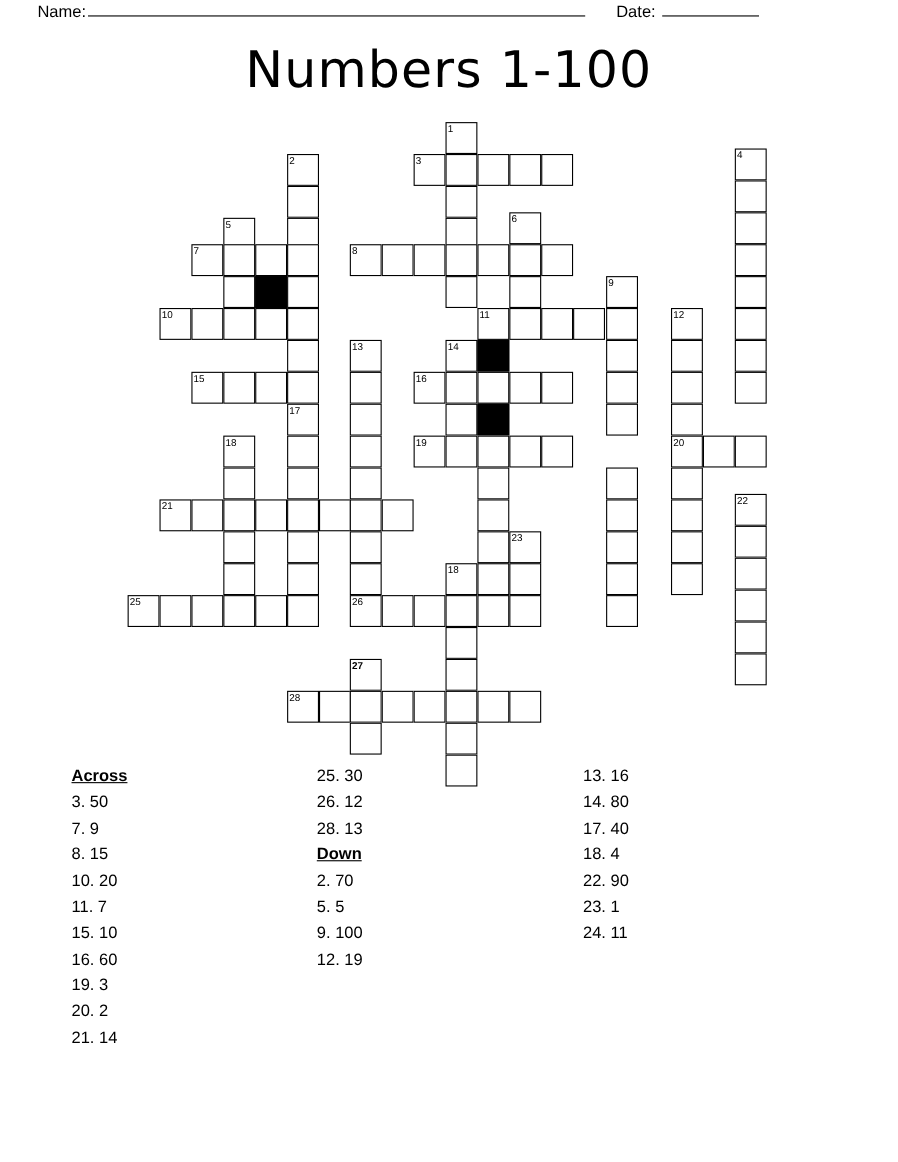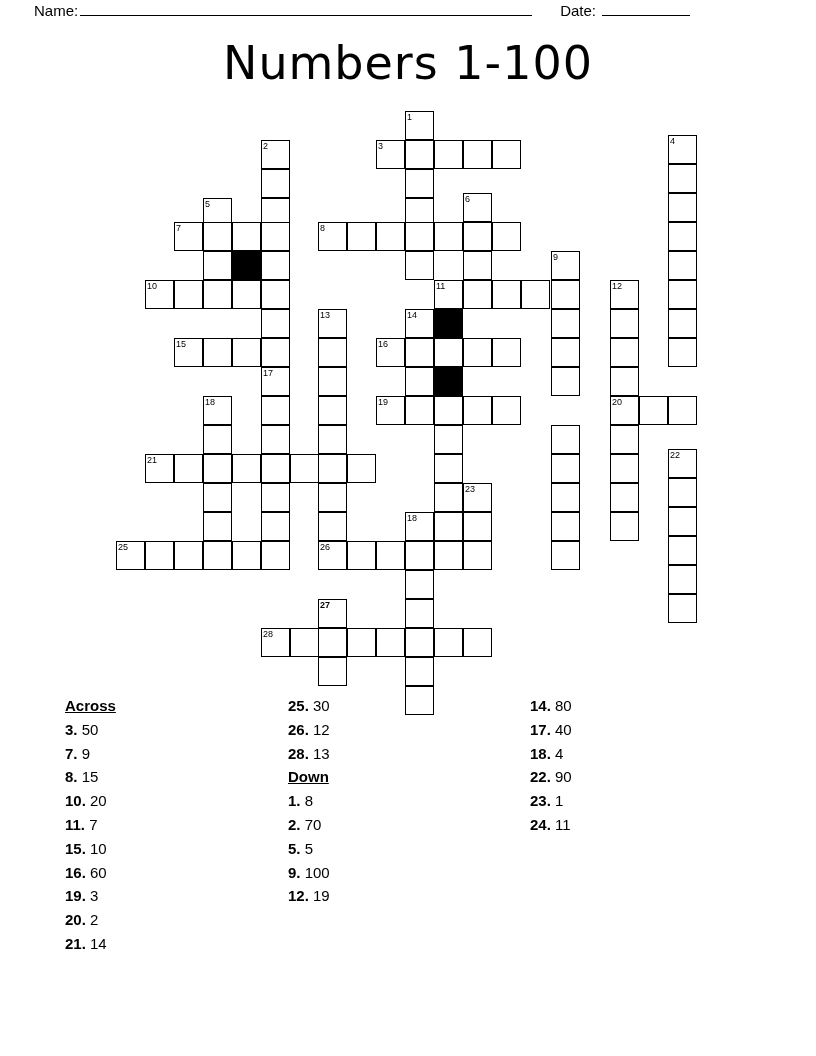--- a/index.html
+++ b/index.html
@@ -93,21 +93,21 @@
     line-height: 23.8px;
   }
   .col-1 { left: 48px; width: 200px; margin-left: 17px; }
   .col-2 { left: 288px; width: 200px; }
   .col-3 { left: 530px; width: 200px; }
   .clue-heading {
     font-weight: bold;
     text-decoration: underline;
   }
   .clue-item .cnum {
-    font-weight: bold;
+    font-weight: normal;
   }
   .clue-item .ctext {
     font-weight: normal;
   }
 </style>
 </head>
 <body>
 
 <div class="header-line">
   <span class="lbl">Name:</span>
@@ -340,27 +340,27 @@
       <div class="clue-item"><span class="cnum">16.</span><span class="ctext"> 60</span></div>
       <div class="clue-item"><span class="cnum">19.</span><span class="ctext"> 3</span></div>
       <div class="clue-item"><span class="cnum">20.</span><span class="ctext"> 2</span></div>
       <div class="clue-item"><span class="cnum">21.</span><span class="ctext"> 14</span></div>
     </div>
   <div class="clue-col col-2">
       <div class="clue-item"><span class="cnum">25.</span><span class="ctext"> 30</span></div>
       <div class="clue-item"><span class="cnum">26.</span><span class="ctext"> 12</span></div>
       <div class="clue-item"><span class="cnum">28.</span><span class="ctext"> 13</span></div>
       <div class="clue-heading">Down</div>
-      <div class="clue-item"><span class="cnum">1.</span><span class="ctext"> 8</span></div>
       <div class="clue-item"><span class="cnum">2.</span><span class="ctext"> 70</span></div>
       <div class="clue-item"><span class="cnum">5.</span><span class="ctext"> 5</span></div>
       <div class="clue-item"><span class="cnum">9.</span><span class="ctext"> 100</span></div>
       <div class="clue-item"><span class="cnum">12.</span><span class="ctext"> 19</span></div>
     </div>
   <div class="clue-col col-3">
+      <div class="clue-item"><span class="cnum">13.</span><span class="ctext"> 16</span></div>
       <div class="clue-item"><span class="cnum">14.</span><span class="ctext"> 80</span></div>
       <div class="clue-item"><span class="cnum">17.</span><span class="ctext"> 40</span></div>
       <div class="clue-item"><span class="cnum">18.</span><span class="ctext"> 4</span></div>
       <div class="clue-item"><span class="cnum">22.</span><span class="ctext"> 90</span></div>
       <div class="clue-item"><span class="cnum">23.</span><span class="ctext"> 1</span></div>
       <div class="clue-item"><span class="cnum">24.</span><span class="ctext"> 11</span></div>
     </div>
 </div>
 
 </body></html>

